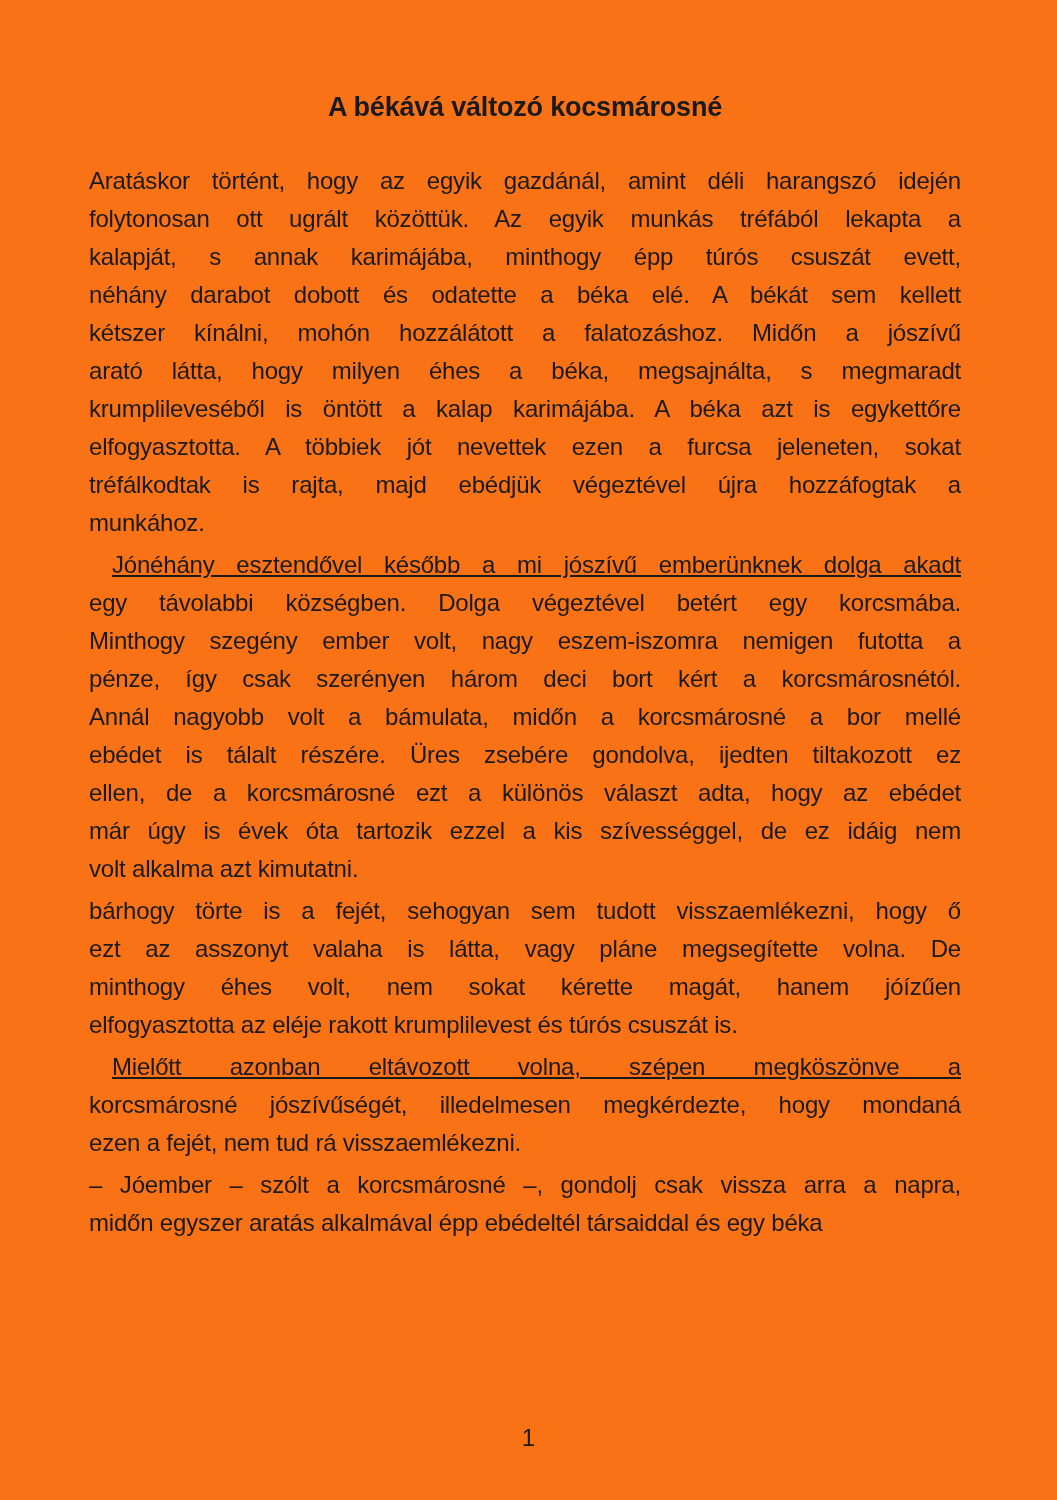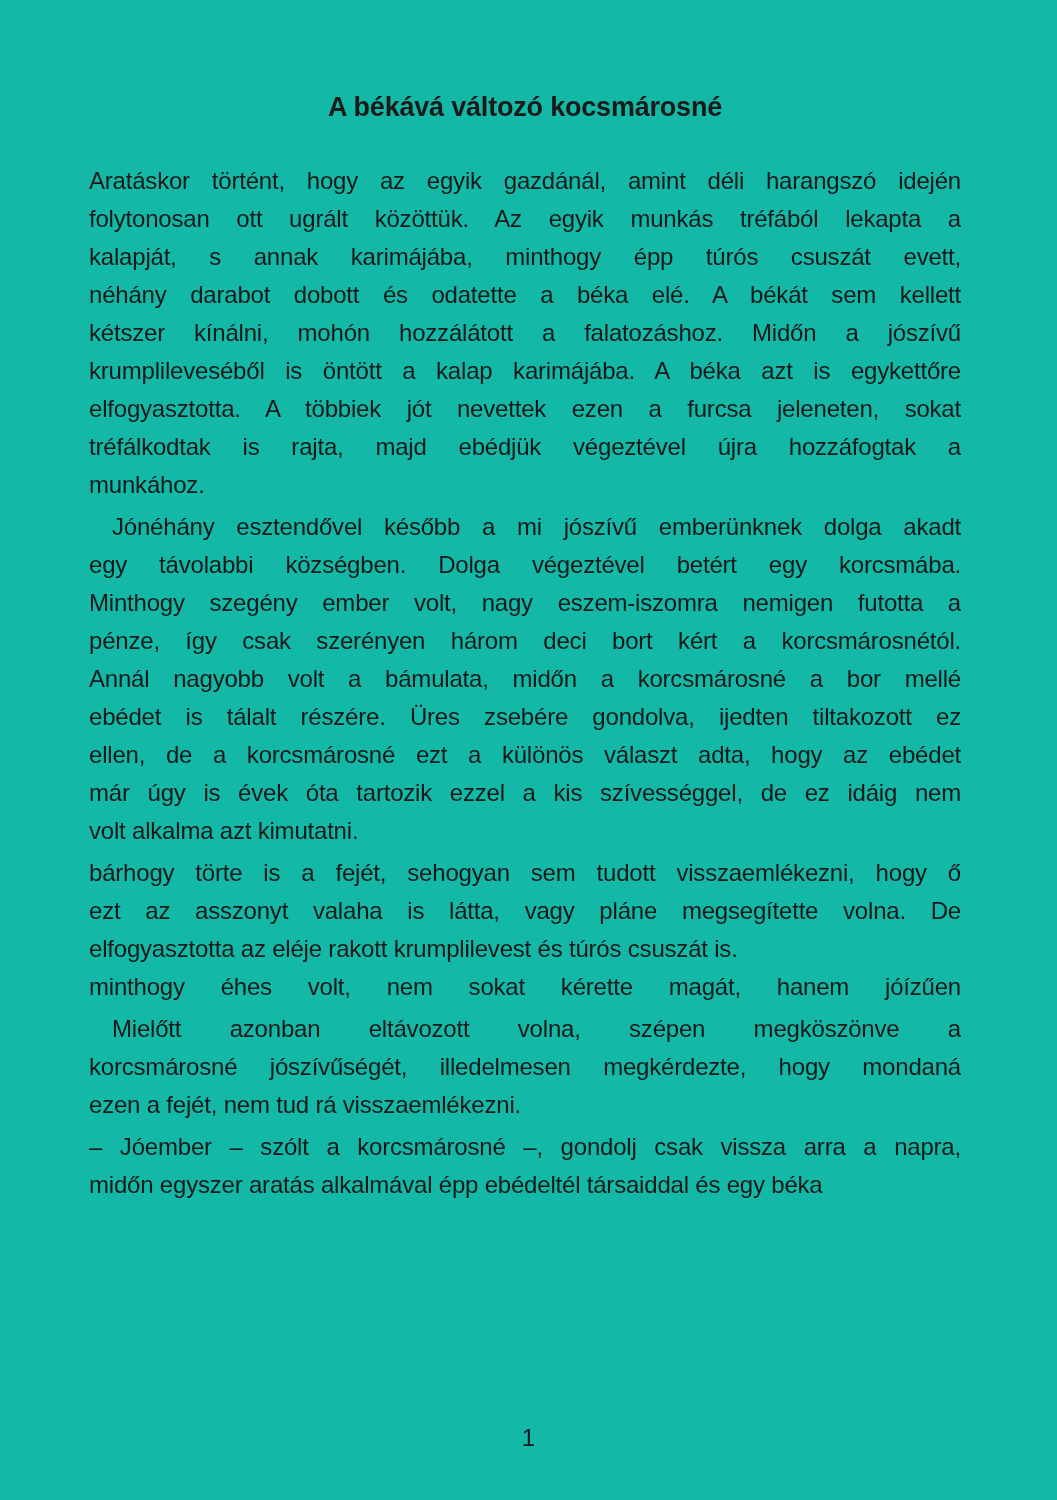--- a/index.html
+++ b/index.html
@@ -5,21 +5,21 @@
   html, body {
     margin: 0;
     padding: 0;
     background: #ffffff;
   }
   .page {
     position: relative;
     width: 1057px;
     height: 1500px;
     box-sizing: border-box;
-    background: #14b8a6;
+    background: #f97316;
     padding: 88px 92px 0 85px;
     font-family: "Liberation Sans", sans-serif;
     color: #1a1a1a;
     overflow: hidden;
   }
   .title {
     font-size: 27px;
     font-weight: 700;
     text-align: center;
     letter-spacing: -0.2px;
@@ -44,20 +44,21 @@
   }
   .line.just {
     white-space: normal;
   }
   .line.last {
     text-align-last: left;
     white-space: normal;
   }
   .line.indent {
     text-indent: 23px;
+    text-decoration: underline;
   }
   .page-number {
     position: absolute;
     left: 0;
     right: 0;
     bottom: 48px;
     text-align: center;
     font-size: 24px;
     color: #1a1a1a;
   }
@@ -68,41 +69,42 @@
 <div class="page">
   <h1 class="title">A békává változó kocsmárosné</h1>
 
   <div class="text-block">
       <div class="para">
         <div class="line just">Aratáskor történt, hogy az egyik gazdánál, amint déli harangszó idején</div>
         <div class="line just">folytonosan ott ugrált közöttük. Az egyik munkás tréfából lekapta a</div>
         <div class="line just">kalapját, s annak karimájába, minthogy épp túrós csuszát evett,</div>
         <div class="line just">néhány darabot dobott és odatette a béka elé. A békát sem kellett</div>
         <div class="line just">kétszer kínálni, mohón hozzálátott a falatozáshoz. Midőn a jószívű</div>
+        <div class="line just">arató látta, hogy milyen éhes a béka, megsajnálta, s megmaradt</div>
         <div class="line just">krumplileveséből is öntött a kalap karimájába. A béka azt is egykettőre</div>
         <div class="line just">elfogyasztotta. A többiek jót nevettek ezen a furcsa jeleneten, sokat</div>
         <div class="line just">tréfálkodtak is rajta, majd ebédjük végeztével újra hozzáfogtak a</div>
         <div class="line last">munkához.</div>
       </div>
       <div class="para">
         <div class="line just indent">Jónéhány esztendővel később a mi jószívű emberünknek dolga akadt</div>
         <div class="line just">egy távolabbi községben. Dolga végeztével betért egy korcsmába.</div>
         <div class="line just">Minthogy szegény ember volt, nagy eszem-iszomra nemigen futotta a</div>
         <div class="line just">pénze, így csak szerényen három deci bort kért a korcsmárosnétól.</div>
         <div class="line just">Annál nagyobb volt a bámulata, midőn a korcsmárosné a bor mellé</div>
         <div class="line just">ebédet is tálalt részére. Üres zsebére gondolva, ijedten tiltakozott ez</div>
         <div class="line just">ellen, de a korcsmárosné ezt a különös választ adta, hogy az ebédet</div>
         <div class="line just">már úgy is évek óta tartozik ezzel a kis szívességgel, de ez idáig nem</div>
         <div class="line last">volt alkalma azt kimutatni.</div>
       </div>
       <div class="para">
         <div class="line just">bárhogy törte is a fejét, sehogyan sem tudott visszaemlékezni, hogy ő</div>
         <div class="line just">ezt az asszonyt valaha is látta, vagy pláne megsegítette volna. De</div>
+        <div class="line just">minthogy éhes volt, nem sokat kérette magát, hanem jóízűen</div>
         <div class="line last">elfogyasztotta az eléje rakott krumplilevest és túrós csuszát is.</div>
-        <div class="line just">minthogy éhes volt, nem sokat kérette magát, hanem jóízűen</div>
       </div>
       <div class="para">
         <div class="line just indent">Mielőtt azonban eltávozott volna, szépen megköszönve a</div>
         <div class="line just">korcsmárosné jószívűségét, illedelmesen megkérdezte, hogy mondaná</div>
         <div class="line last">ezen a fejét, nem tud rá visszaemlékezni.</div>
       </div>
       <div class="para">
         <div class="line just">– Jóember – szólt a korcsmárosné –, gondolj csak vissza arra a napra,</div>
         <div class="line last">midőn egyszer aratás alkalmával épp ebédeltél társaiddal és egy béka</div>
       </div>

